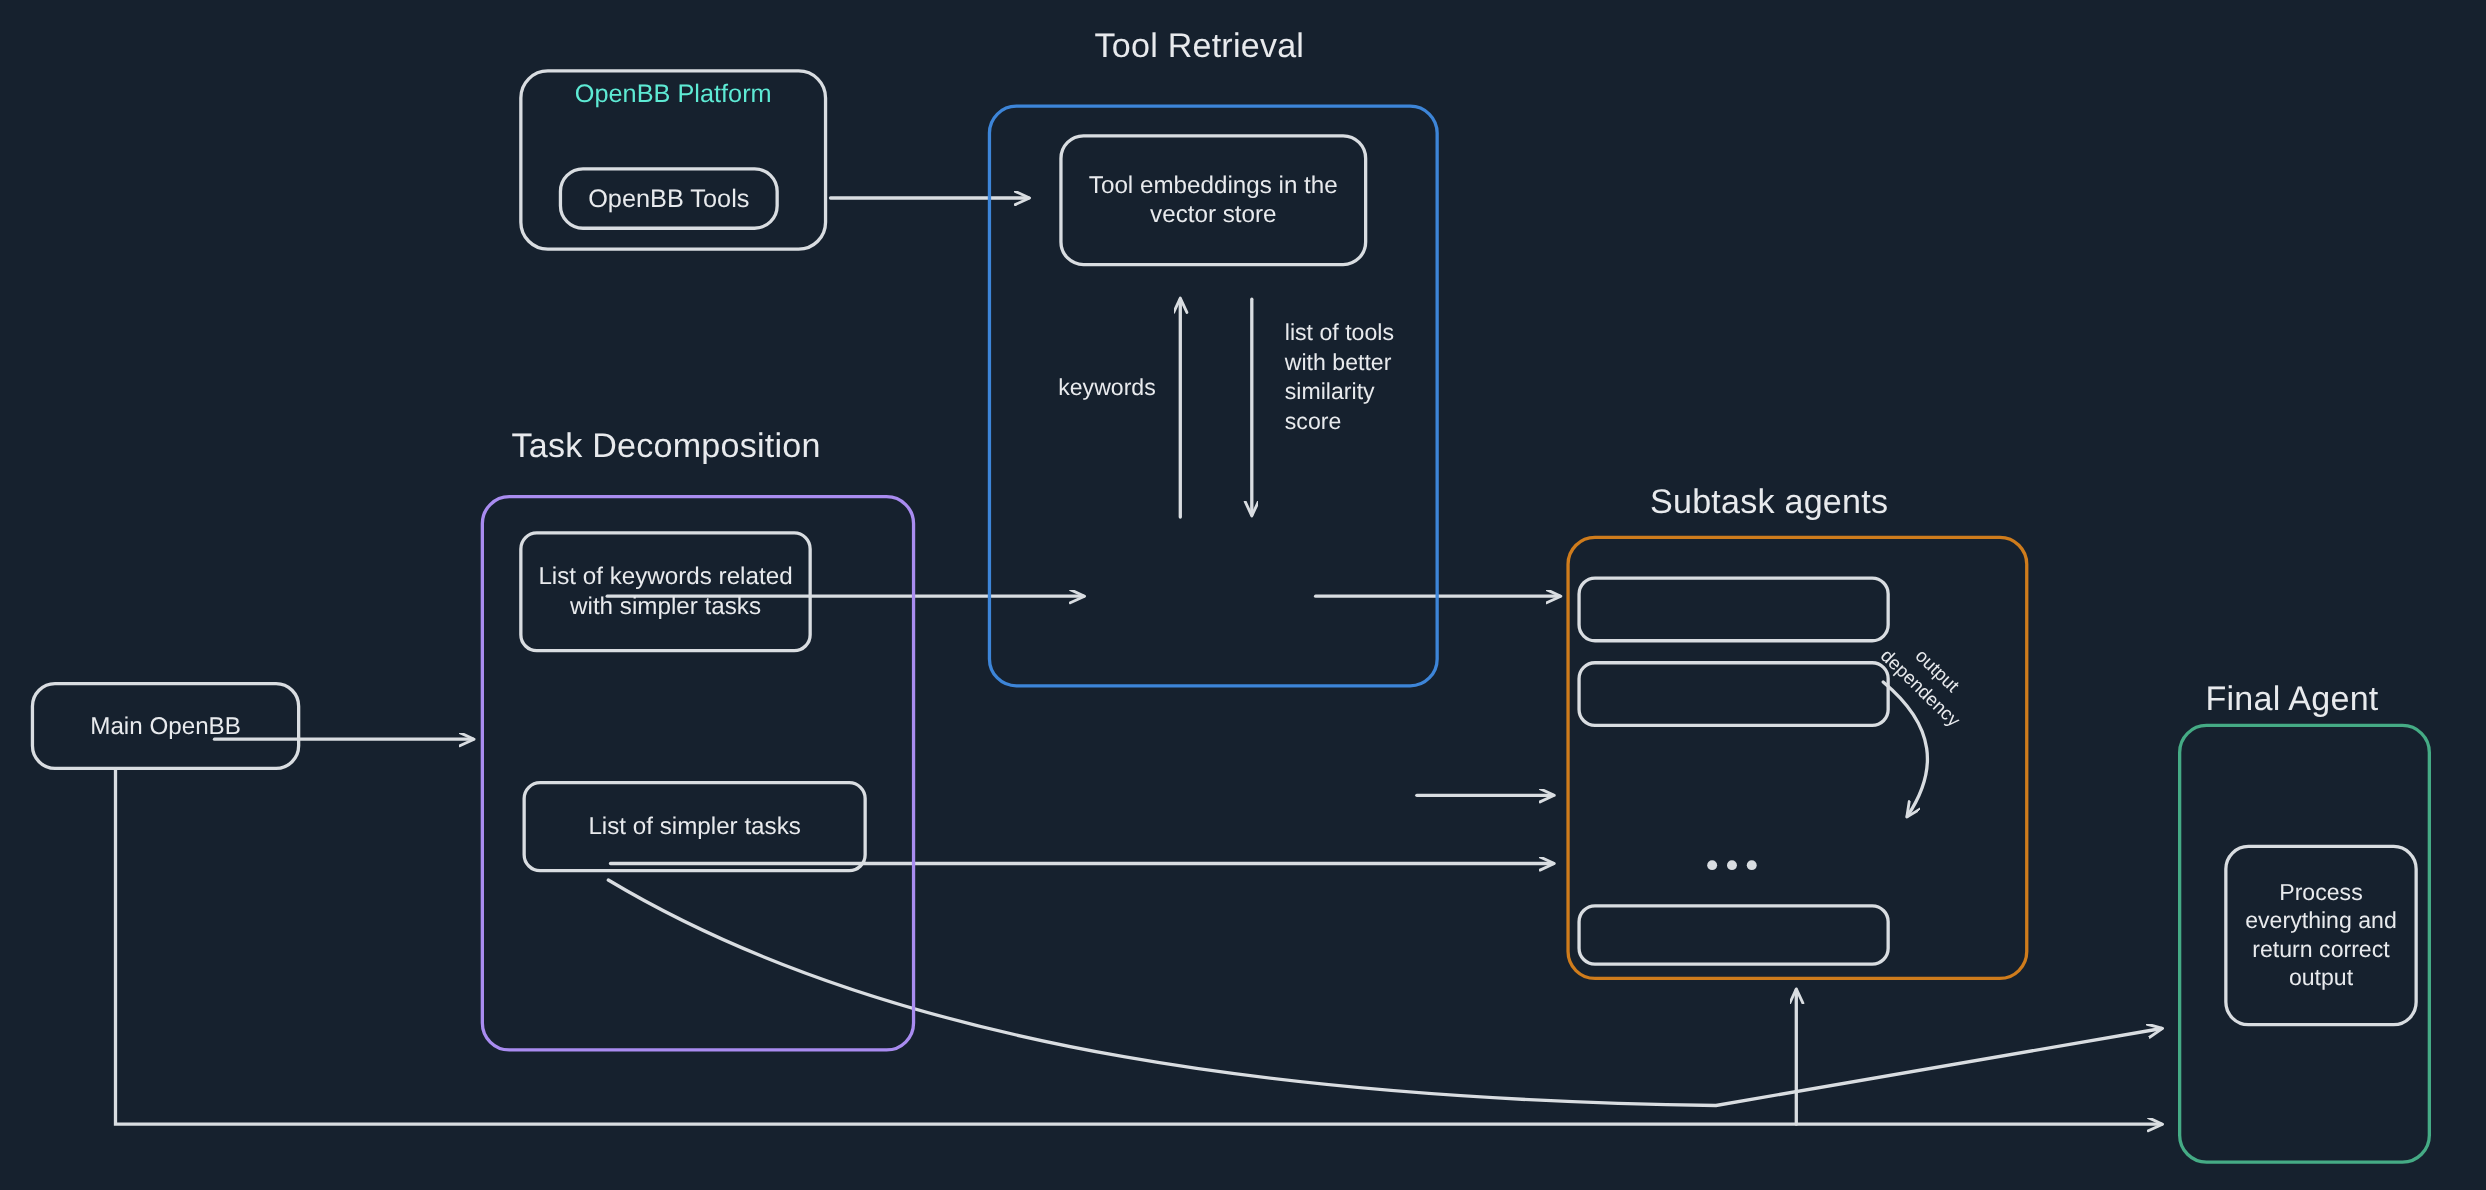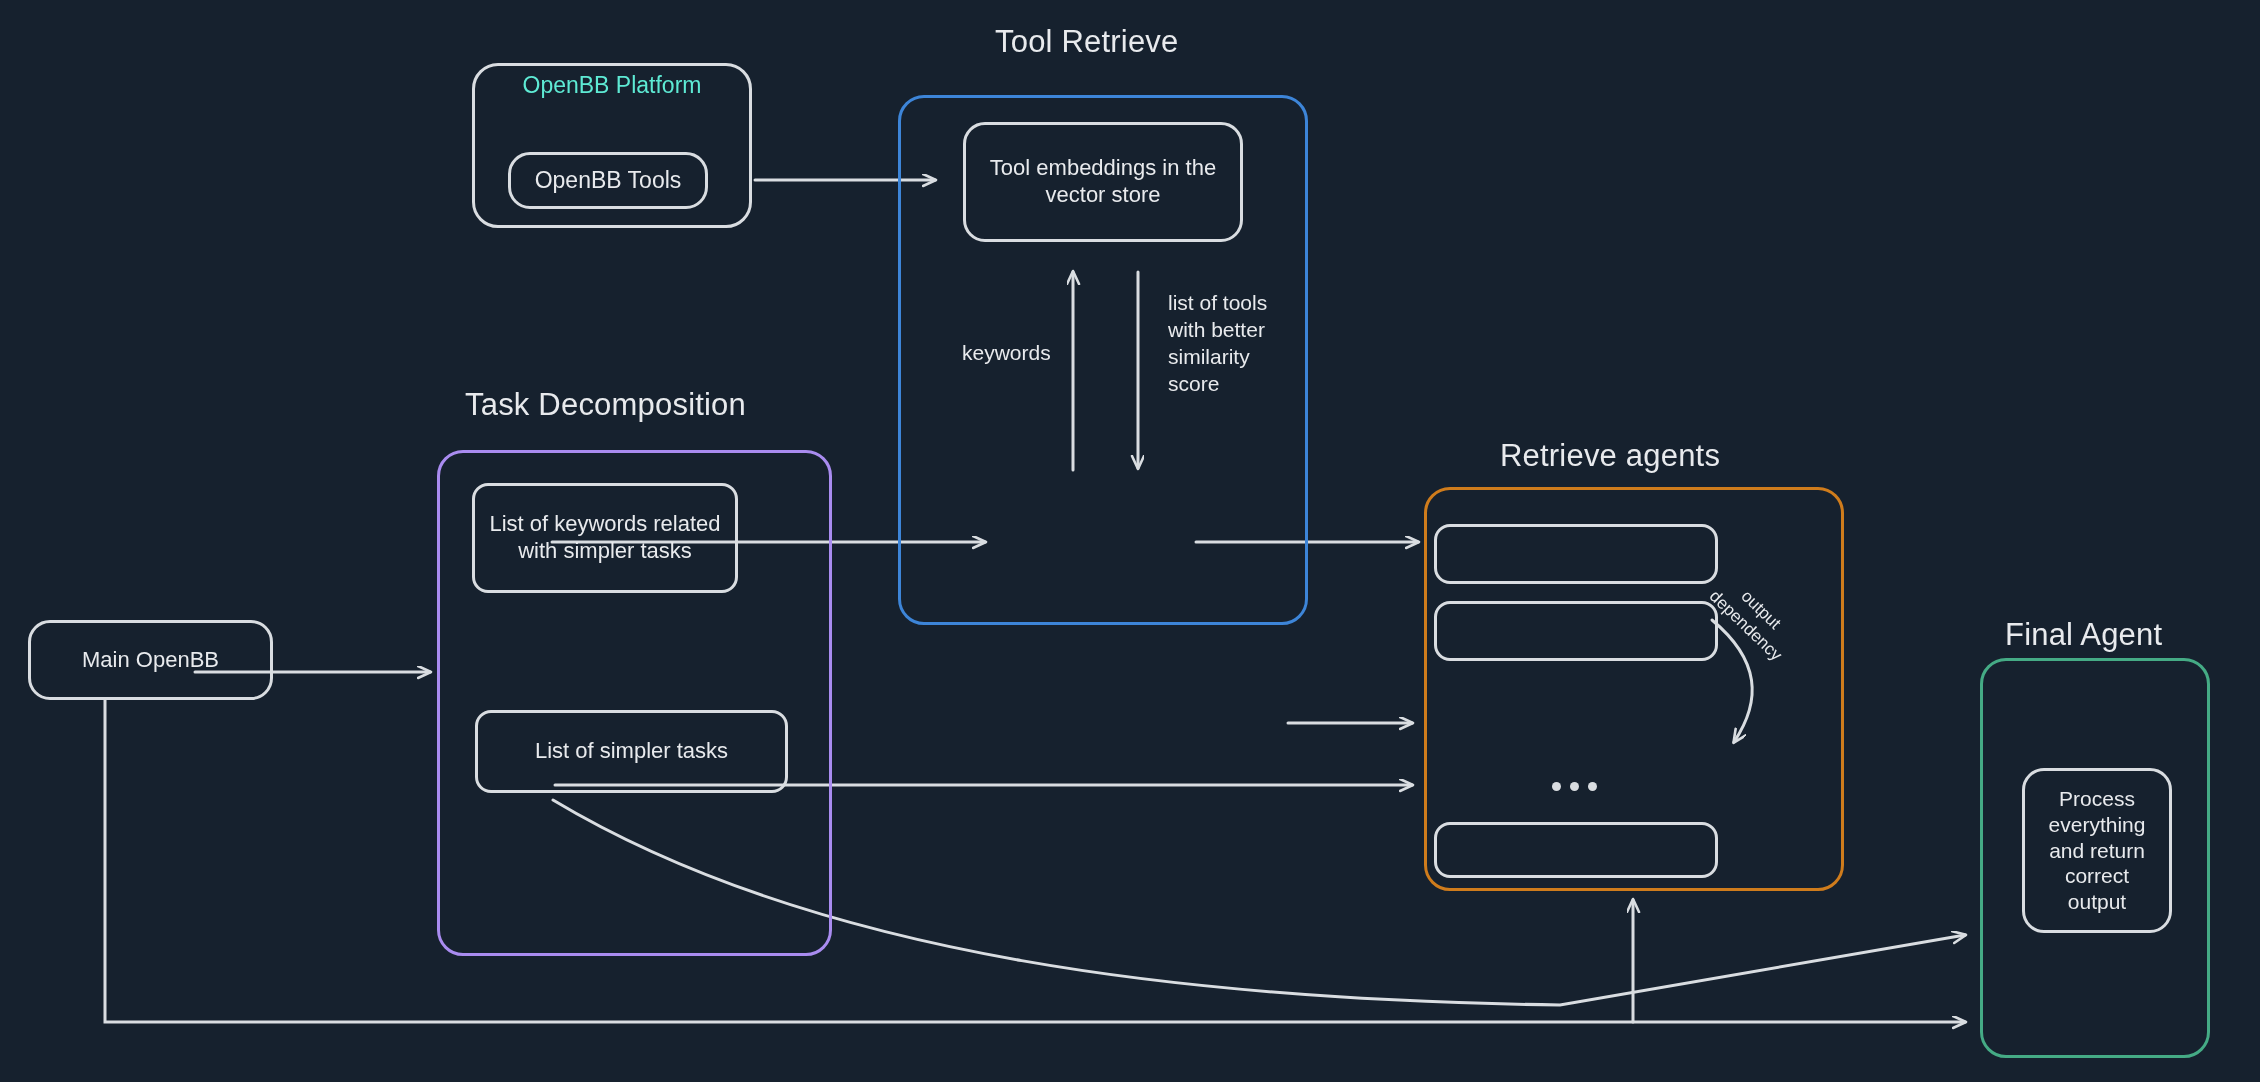--- a/index.html
+++ b/index.html
@@ -132,25 +132,25 @@
       <path d="M 1633,1022 L 1633,900" marker-end="url(#ahu)"></path>
 
       <path d="M 1712,620 C 1760,660 1762,700 1734,742" marker-end="url(#ah)"></path>
     </g>
   </svg>
 
   <svg class="layer" viewBox="0 0 2260 1082" xmlns="http://www.w3.org/2000/svg">
     <g stroke="#16212e" stroke-width="0" fill="none"></g>
   </svg>
 
-  <div class="group-title" style="left:995px; top:24px;">Tool Retrieve</div>
+  <div class="group-title" style="left:995px; top:24px;">Tool Retrieval</div>
 
   <div class="group-title" style="left:465px; top:387px;">Task Decomposition</div>
 
-  <div class="group-title" style="left:1500px; top:438px;">Retrieve agents</div>
+  <div class="group-title" style="left:1500px; top:438px;">Subtask agents</div>
 
   <div class="group-title" style="left:2005px; top:617px;">Final Agent</div>
 
   <div class="group-box plain" style="left:472px; top:63px; width:280px; height:165px;"></div>
   <div style="position:absolute; left:472px; top:72px; width:280px; text-align:center;
               color:#5eead4; font-size:23px;">OpenBB Platform</div>
   <div class="node r22" style="left:508px; top:152px; width:200px; height:57px; font-size:23px;">OpenBB Tools</div>
 
   <div class="group-box blue" style="left:898px; top:95px; width:410px; height:530px;"></div>
 
@@ -186,15 +186,15 @@
       <span></span>
   </div>
 
   <div class="node" style="left:1434px; top:822px; width:284px; height:56px;"></div>
 
   <div class="edge-label rot" style="left:1735px; top:570px;">output
 dependency</div>
 
   <div class="group-box green" style="left:1980px; top:658px; width:230px; height:400px;"></div>
 
-  <div class="node r22" style="left:2022px; top:768px; width:150px; height:165px; font-size:21px;">Process everything and return correct output</div>
+  <div class="node r22" style="left:2022px; top:768px; width:176px; height:165px; font-size:21px;">Process everything and return correct output</div>
 
 </div>
 
 </body></html>

